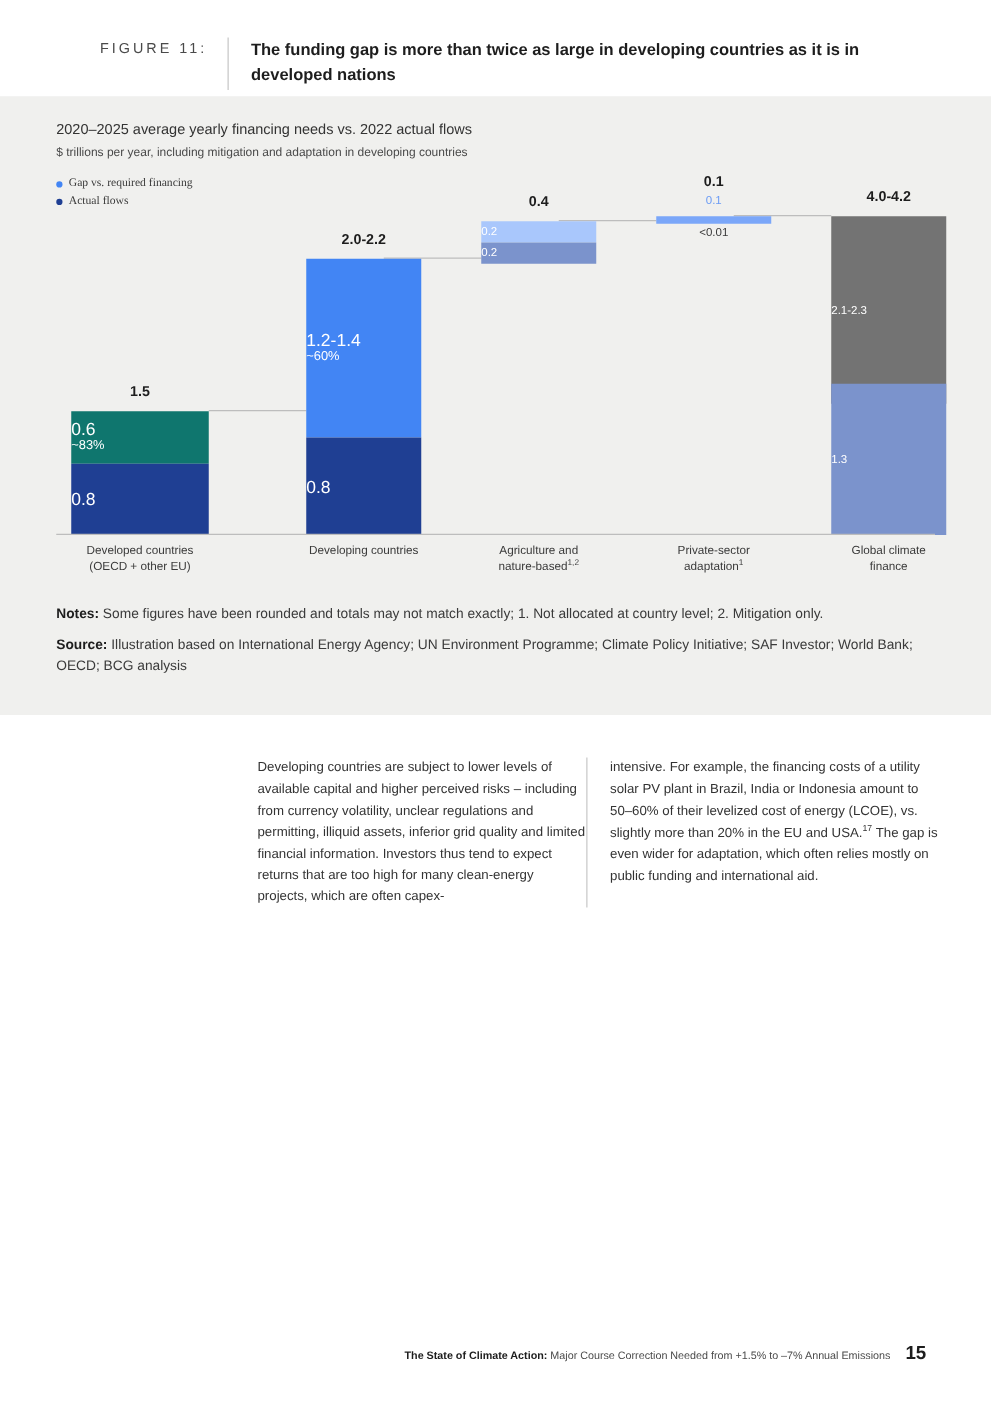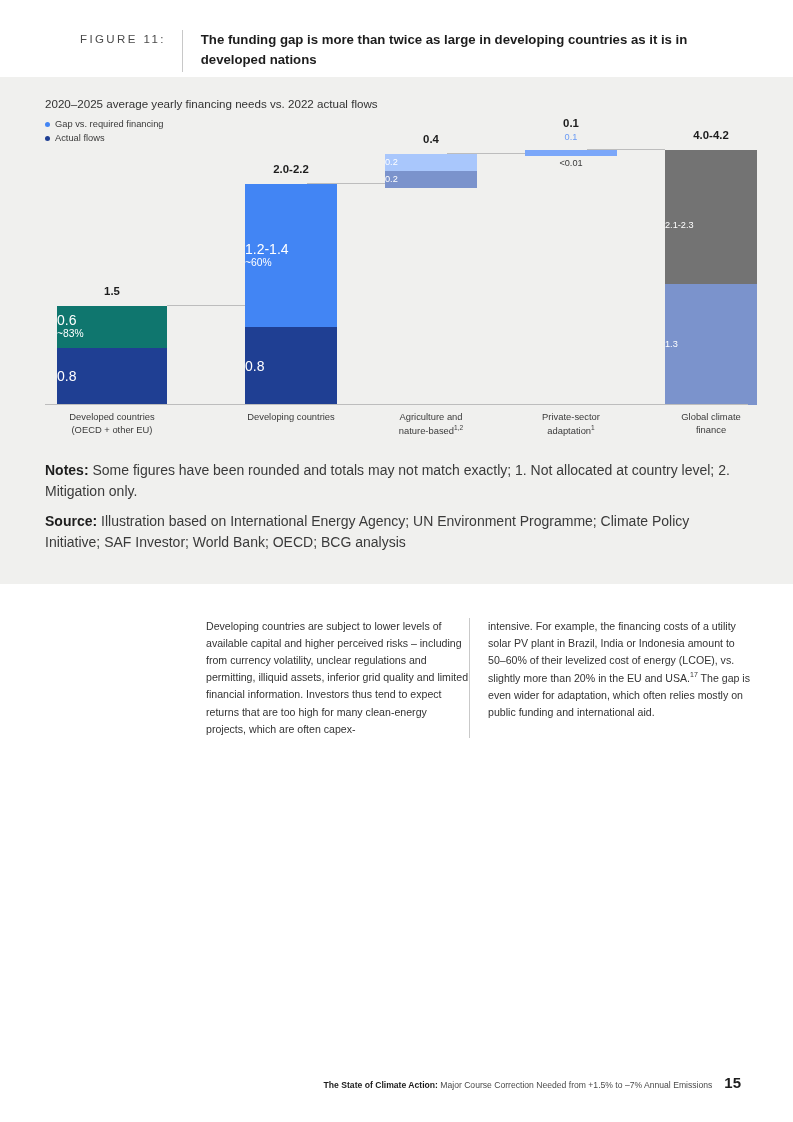--- a/index.html
+++ b/index.html
@@ -60,20 +60,21 @@
     margin: 0 0 7px 0;
   }
   .chart-units {
     font-size: 9.6px;
     color: #4a4a4a;
     margin: 0 0 12px 0;
   }
 
   .legend {
     margin-bottom: 4px;
+    font-family: Liberation Serif, serif;
   }
   .legend-row {
     display: flex;
     align-items: center;
     font-size: 9.3px;
     color: #3a3a3a;
     line-height: 1.55;
   }
   .legend-dot {
     width: 5px;
@@ -146,21 +147,21 @@
     text-align: center;
     font-size: 9.4px;
     color: #3a3a3a;
     line-height: 1.45;
   }
   .cat sup { font-size: 6.6px; vertical-align: super; }
 
   
   .notes-block { margin-top: 14px; }
   .note-line {
-    font-size: 14px;
+    font-size: 11px;
     color: #3a3a3a;
     line-height: 1.5;
     margin-bottom: 9px;
   }
   .note-line b { color: #1d1d1d; }
 
   
   .body-copy {
     display: flex;
     padding: 34px 40px 0 190px;
@@ -205,20 +206,21 @@
 <div class="fig-header">
   <div class="fig-label">FIGURE 11:</div>
   <div class="fig-divider"></div>
   <div class="fig-title">The funding gap is more than twice as large in developing countries as it is in developed nations</div>
 </div>
 
 <div class="chart-band">
   <div class="chart-inner">
 
     <div class="chart-subtitle">2020–2025 average yearly financing needs vs. 2022 actual flows</div>
+    <div class="chart-units">$ trillions per year, including mitigation and adaptation in developing countries</div>
 
     <div class="legend">
       <div class="legend-row">
         <span class="legend-dot" style="background:#4285f4"></span>
         <span>Gap vs. required financing</span>
       </div>
       <div class="legend-row">
         <span class="legend-dot" style="background:#1f3f93"></span>
         <span>Actual flows</span>
       </div>

